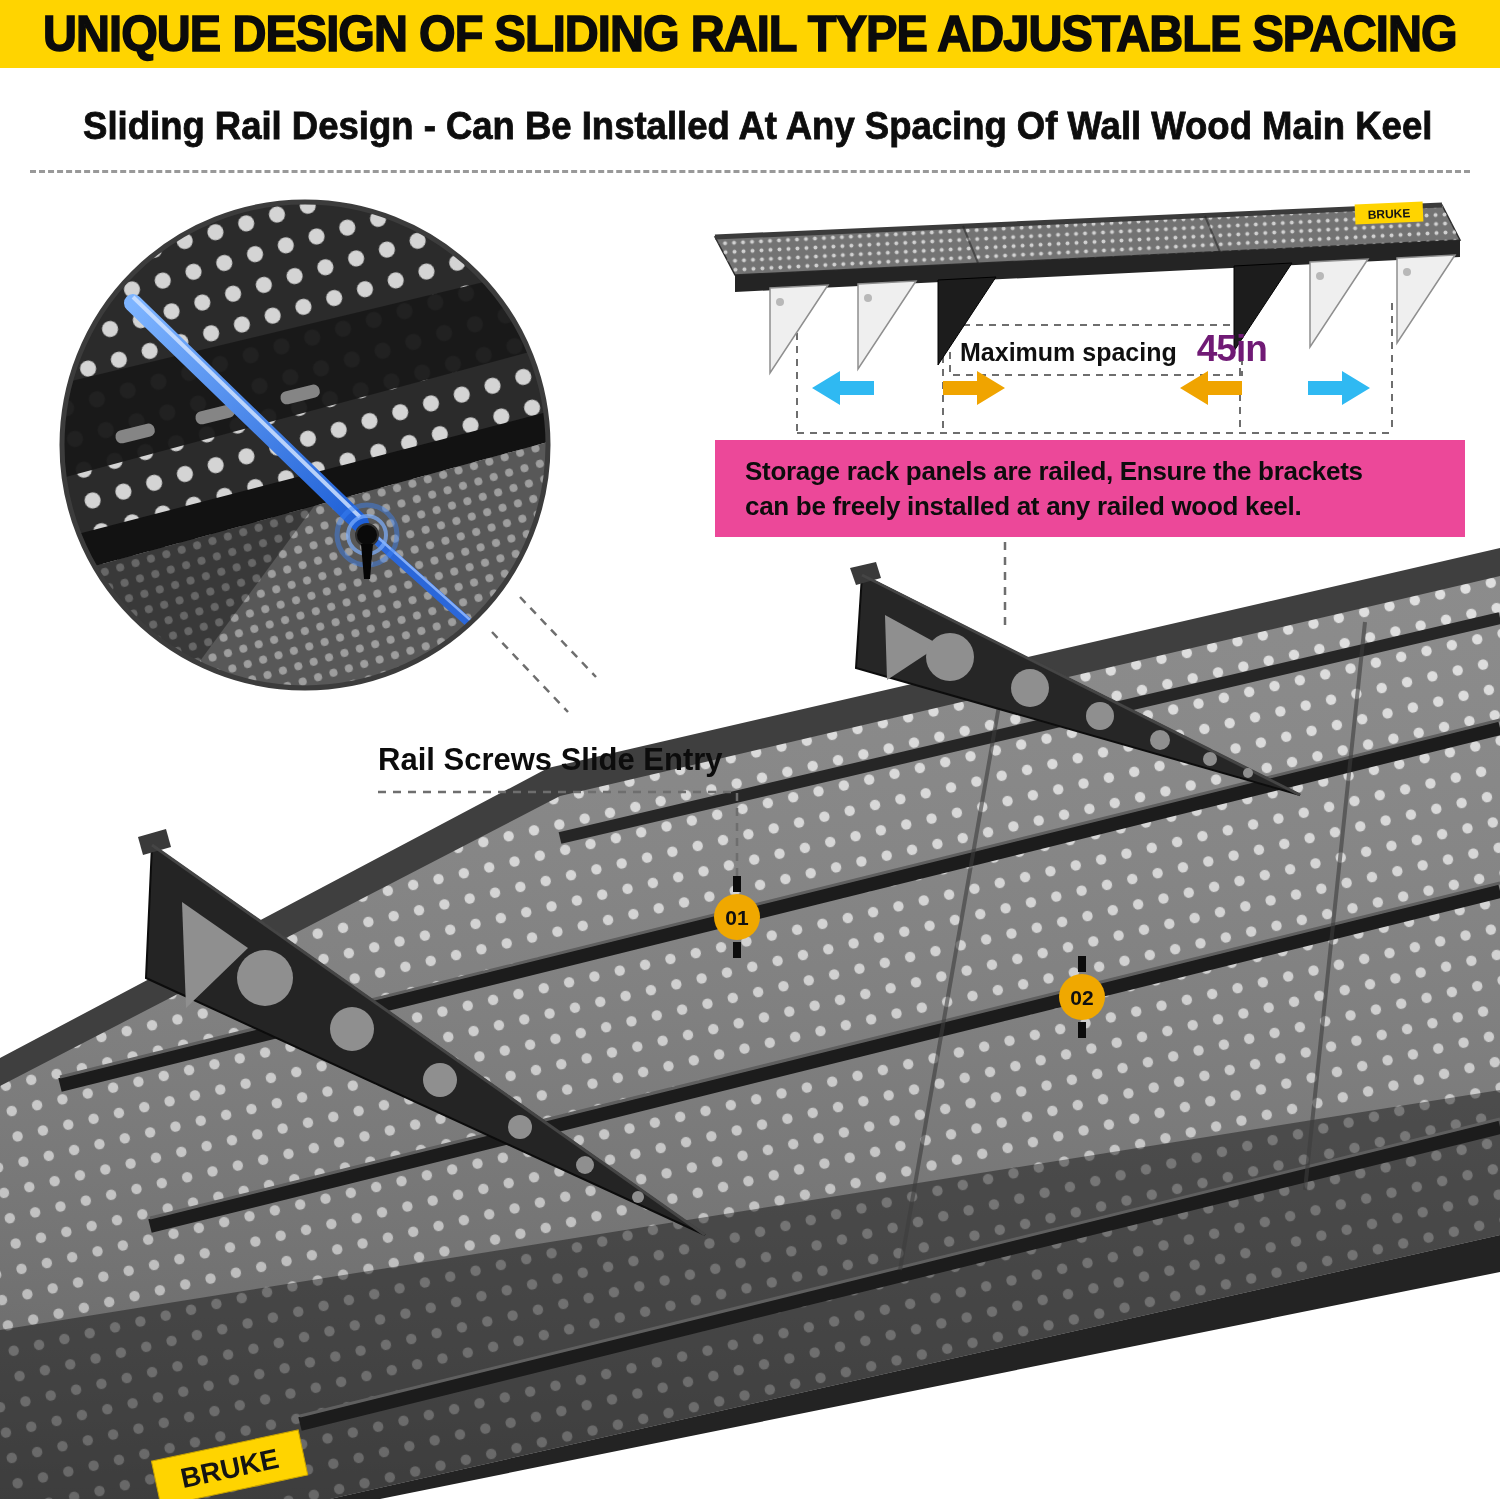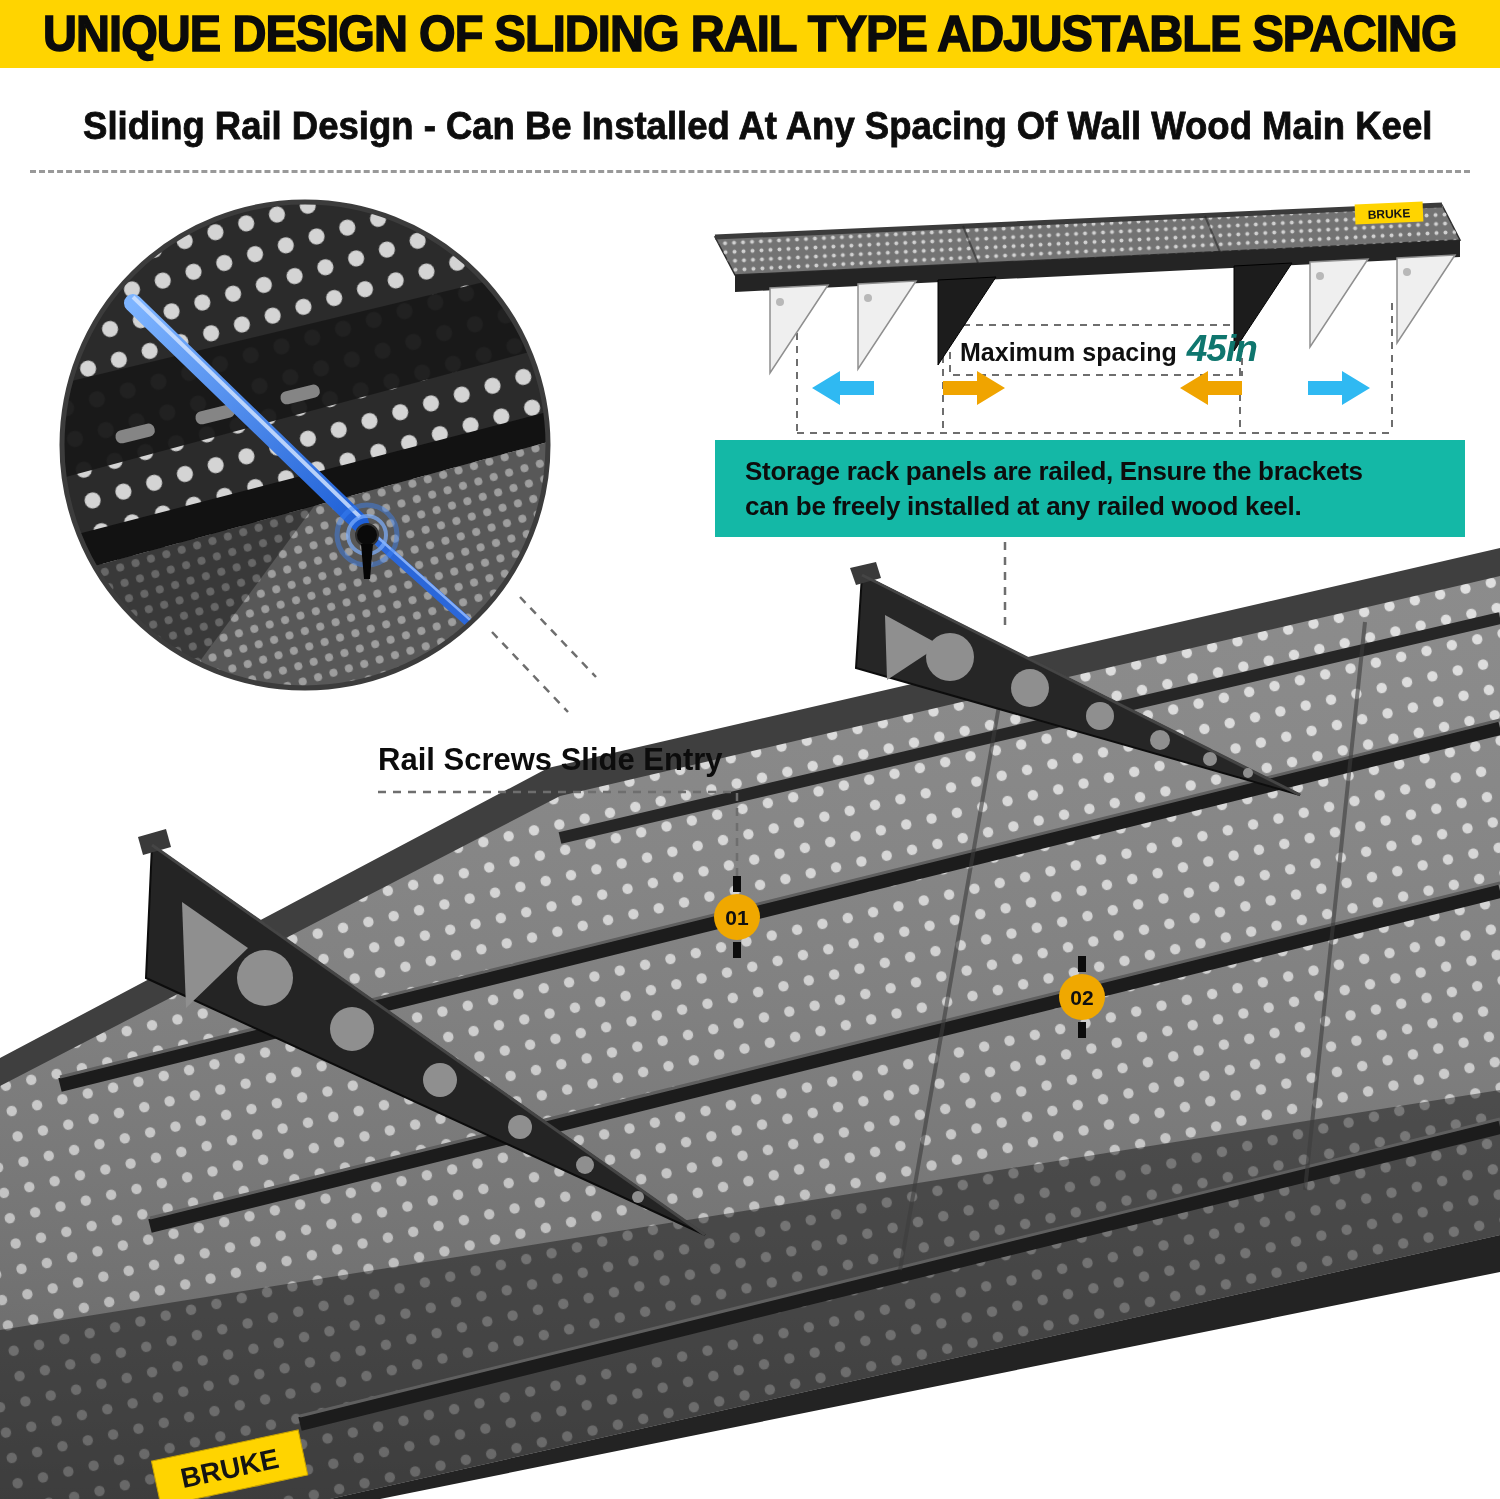--- a/index.html
+++ b/index.html
@@ -28,27 +28,27 @@
     position:absolute;top:170px;left:30px;right:30px;height:0;
     border-top:3px dashed #999;
   }
   
   .inset{position:absolute;left:55px;top:195px;width:500px;height:500px;}
   .rack{position:absolute;left:700px;top:195px;width:770px;height:245px;}
   .main-figure{position:absolute;left:0;top:540px;width:1500px;height:959px;}
   
   .max-spacing{
     position:absolute;left:960px;top:328px;display:flex;align-items:baseline;
-    gap:10px;white-space:nowrap;z-index:5;
+    gap:20px;white-space:nowrap;z-index:5;
   }
   .max-spacing .lbl{font-size:25px;font-weight:700;color:#101010;}
-  .max-spacing .val{font-size:37px;font-weight:900;color:#0f766e;letter-spacing:-1px;font-style:italic;}
+  .max-spacing .val{font-size:37px;font-weight:900;color:#701a75;letter-spacing:-1px;}
   .info-box{
     position:absolute;left:715px;top:440px;width:750px;height:97px;
-    background:#14b8a6;display:flex;flex-direction:column;justify-content:center;
+    background:#ec4899;display:flex;flex-direction:column;justify-content:center;
     padding:0 0 0 30px;box-sizing:border-box;z-index:4;
   }
   .info-box div{
     font-size:26px;font-weight:800;color:#0d0d0d;line-height:1.32;
     letter-spacing:-0.3px;white-space:nowrap;
   }
   .callout{
     position:absolute;left:378px;top:742px;font-size:31px;font-weight:800;
     color:#0c0c0c;white-space:nowrap;z-index:5;
   }

